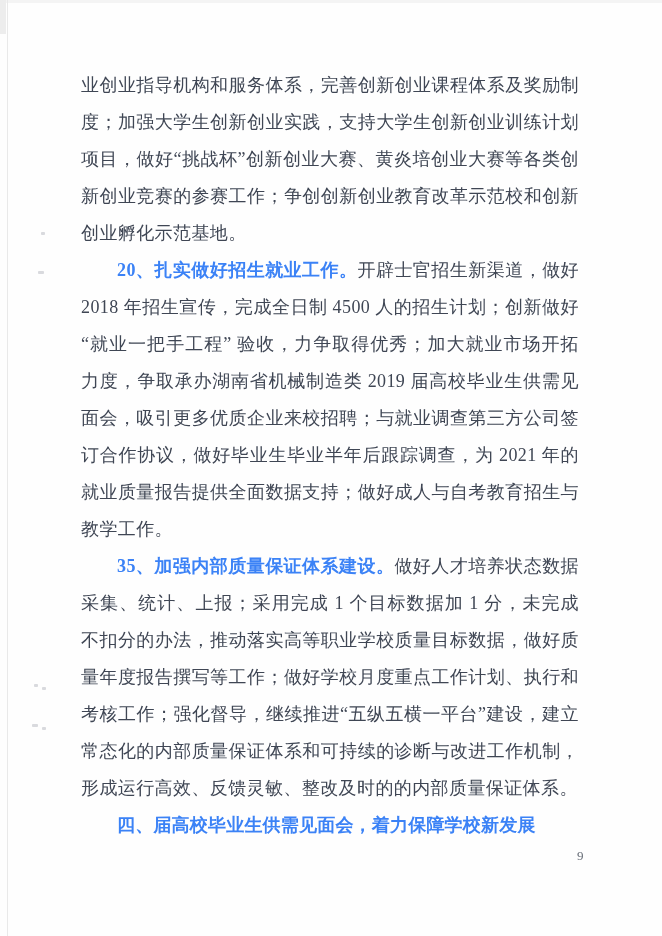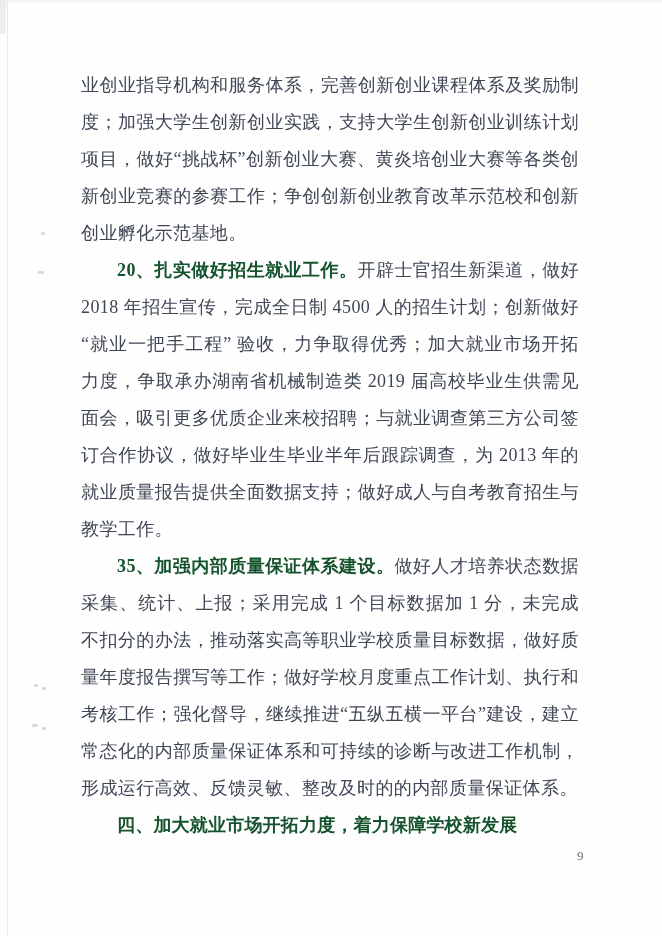--- a/index.html
+++ b/index.html
@@ -61,21 +61,21 @@
     text-justify: inter-ideograph;
   }
   .text-block p {
     margin: 0;
   }
   .text-block p.indent {
     text-indent: 2em;
   }
   .run.bold {
     font-weight: 700;
-    color: #14532d;
+    color: #3b82f6;
   }
   p.heading {
     font-family: "Liberation Sans", "DejaVu Sans", sans-serif;
     font-weight: 700;
     color: #363d4b;
     letter-spacing: 0.2px;
   }
   .page-number {
     position: absolute;
     left: 577px;
@@ -95,19 +95,19 @@
   <div class="scan-edge-left"></div>
   <div class="speck s1"></div>
   <div class="speck s2"></div>
   <div class="speck s3"></div>
   <div class="speck s4"></div>
   <div class="speck s5"></div>
   <div class="speck s6"></div>
 
   <div class="text-block">
       <p class=""><span class="run">业创业指导机构和服务体系，完善创新创业课程体系及奖励制度；加强大学生创新创业实践，支持大学生创新创业训练计划项目，做好“挑战杯”创新创业大赛、黄炎培创业大赛等各类创新创业竞赛的参赛工作；争创创新创业教育改革示范校和创新创业孵化示范基地。</span></p>
-      <p class="indent"><span class="run bold">20、扎实做好招生就业工作。</span><span class="run">开辟士官招生新渠道，做好 2018 年招生宣传，完成全日制 4500 人的招生计划；创新做好“就业一把手工程” 验收，力争取得优秀；加大就业市场开拓力度，争取承办湖南省机械制造类 2019 届高校毕业生供需见面会，吸引更多优质企业来校招聘；与就业调查第三方公司签订合作协议，做好毕业生毕业半年后跟踪调查，为 2013 年的就业质量报告提供全面数据支持；做好成人与自考教育招生与教学工作。</span></p>
+      <p class="indent"><span class="run bold">20、扎实做好招生就业工作。</span><span class="run">开辟士官招生新渠道，做好 2018 年招生宣传，完成全日制 4500 人的招生计划；创新做好“就业一把手工程” 验收，力争取得优秀；加大就业市场开拓力度，争取承办湖南省机械制造类 2019 届高校毕业生供需见面会，吸引更多优质企业来校招聘；与就业调查第三方公司签订合作协议，做好毕业生毕业半年后跟踪调查，为 2021 年的就业质量报告提供全面数据支持；做好成人与自考教育招生与教学工作。</span></p>
       <p class="indent"><span class="run bold">35、加强内部质量保证体系建设。</span><span class="run">做好人才培养状态数据采集、统计、上报；采用完成 1 个目标数据加 1 分，未完成不扣分的办法，推动落实高等职业学校质量目标数据，做好质量年度报告撰写等工作；做好学校月度重点工作计划、执行和考核工作；强化督导，继续推进“五纵五横一平台”建设，建立常态化的内部质量保证体系和可持续的诊断与改进工作机制，形成运行高效、反馈灵敏、整改及时的的内部质量保证体系。</span></p>
-      <p class="indent heading"><span class="run bold">四、加大就业市场开拓力度，着力保障学校新发展</span></p>
+      <p class="indent heading"><span class="run bold">四、届高校毕业生供需见面会，着力保障学校新发展</span></p>
     </div>
 
   <div class="page-number">9</div>
 </div>
 
 </body></html>

